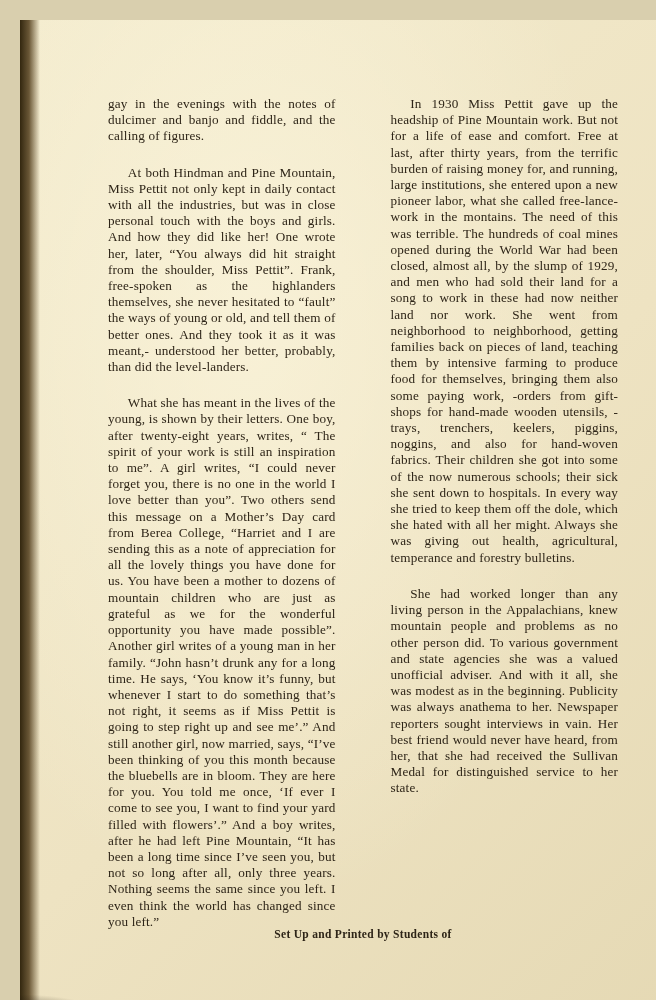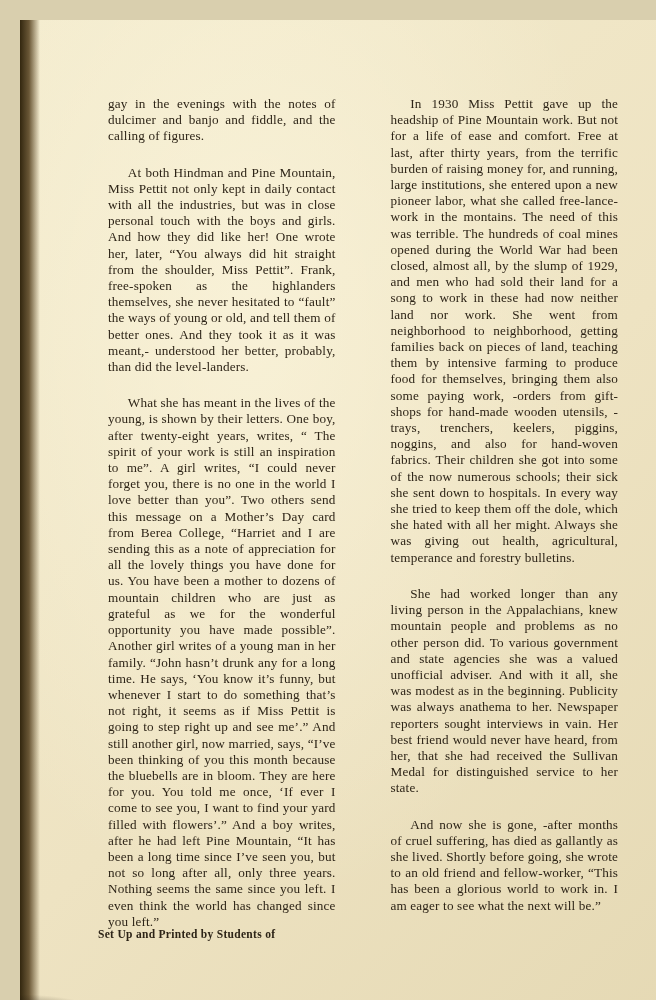--- a/index.html
+++ b/index.html
@@ -42,21 +42,21 @@
     line-height: 16.2px;
     letter-spacing: 0.15px;
     color: #2d2417;
     text-align: justify;
   }
   .column p { text-indent: 1.5em; }
   .column p.no-indent { text-indent: 0; }
   .footer {
     position: absolute;
     top: 888px; left: 58px; width: 570px;
-    text-align: left;
+    text-align: center;
     color: #2d2417;
   }
   .footer-line1 {
     font-weight: bold;
     font-size: 11.5px;
     letter-spacing: 0.3px;
     margin-bottom: 5px;
   }
   .footer-line2 {
     font-weight: bold;
@@ -74,20 +74,19 @@
 
   <div class="content">
     <div class="column">
       <p class="no-indent">gay in the evenings with the notes of dulcimer and banjo and fiddle, and the calling of figures.</p>
       <p>At both Hindman and Pine Mountain, Miss Pettit not only kept in daily contact with all the industries, but was in close personal touch with the boys and girls. And how they did like her! One wrote her, later, “You always did hit straight from the shoulder, Miss Pettit”. Frank, free-spoken as the highlanders themselves, she never hesitated to “fault” the ways of young or old, and tell them of better ones. And they took it as it was meant,- understood her better, probably, than did the level-landers.</p>
       <p>What she has meant in the lives of the young, is shown by their letters. One boy, after twenty-eight years, writes, “ The spirit of your work is still an inspiration to me”. A girl writes, “I could never forget you, there is no one in the world I love better than you”. Two others send this message on a Mother’s Day card from Berea College, “Harriet and I are sending this as a note of appreciation for all the lovely things you have done for us. You have been a mother to dozens of mountain children who are just as grateful as we for the wonderful opportunity you have made possible”. Another girl writes of a young man in her family. “John hasn’t drunk any for a long time. He says, ‘You know it’s funny, but whenever I start to do something that’s not right, it seems as if Miss Pettit is going to step right up and see me’.” And still another girl, now married, says, “I’ve been thinking of you this month because the bluebells are in bloom. They are here for you. You told me once, ‘If ever I come to see you, I want to find your yard filled with flowers’.” And a boy writes, after he had left Pine Mountain, “It has been a long time since I’ve seen you, but not so long after all, only three years. Nothing seems the same since you left. I even think the world has changed since you left.”</p>
     </div>
     <div class="column">
       <p>In 1930 Miss Pettit gave up the headship of Pine Mountain work. But not for a life of ease and comfort. Free at last, after thirty years, from the terrific burden of raising money for, and running, large institutions, she entered upon a new pioneer labor, what she called free-lance-work in the montains. The need of this was terrible. The hundreds of coal mines opened during the World War had been closed, almost all, by the slump of 1929, and men who had sold their land for a song to work in these had now neither land nor work. She went from neighborhood to neighborhood, getting families back on pieces of land, teaching them by intensive farming to produce food for themselves, bringing them also some paying work, -orders from gift-shops for hand-made wooden utensils, - trays, trenchers, keelers, piggins, noggins, and also for hand-woven fabrics. Their children she got into some of the now numerous schools; their sick she sent down to hospitals. In every way she tried to keep them off the dole, which she hated with all her might. Always she was giving out health, agricultural, temperance and forestry bulletins.</p>
       <p>She had worked longer than any living person in the Appalachians, knew mountain people and problems as no other person did. To various government and state agencies she was a valued unofficial adviser. And with it all, she was modest as in the beginning. Publicity was always anathema to her. Newspaper reporters sought interviews in vain. Her best friend would never have heard, from her, that she had received the Sullivan Medal for distinguished service to her state.</p>
-      <p>And now she is gone, -after months of cruel suffering, has died as gallantly as she lived. Shortly before going, she wrote to an old friend and fellow-worker, “This has been a glorious world to work in. I am eager to see what the next will be.”</p>
     </div>
   </div>
 
   <div class="footer">
     <div class="footer-line1">Set Up and Printed by Students of</div>
   </div>
 </div>
 
 </body></html>

